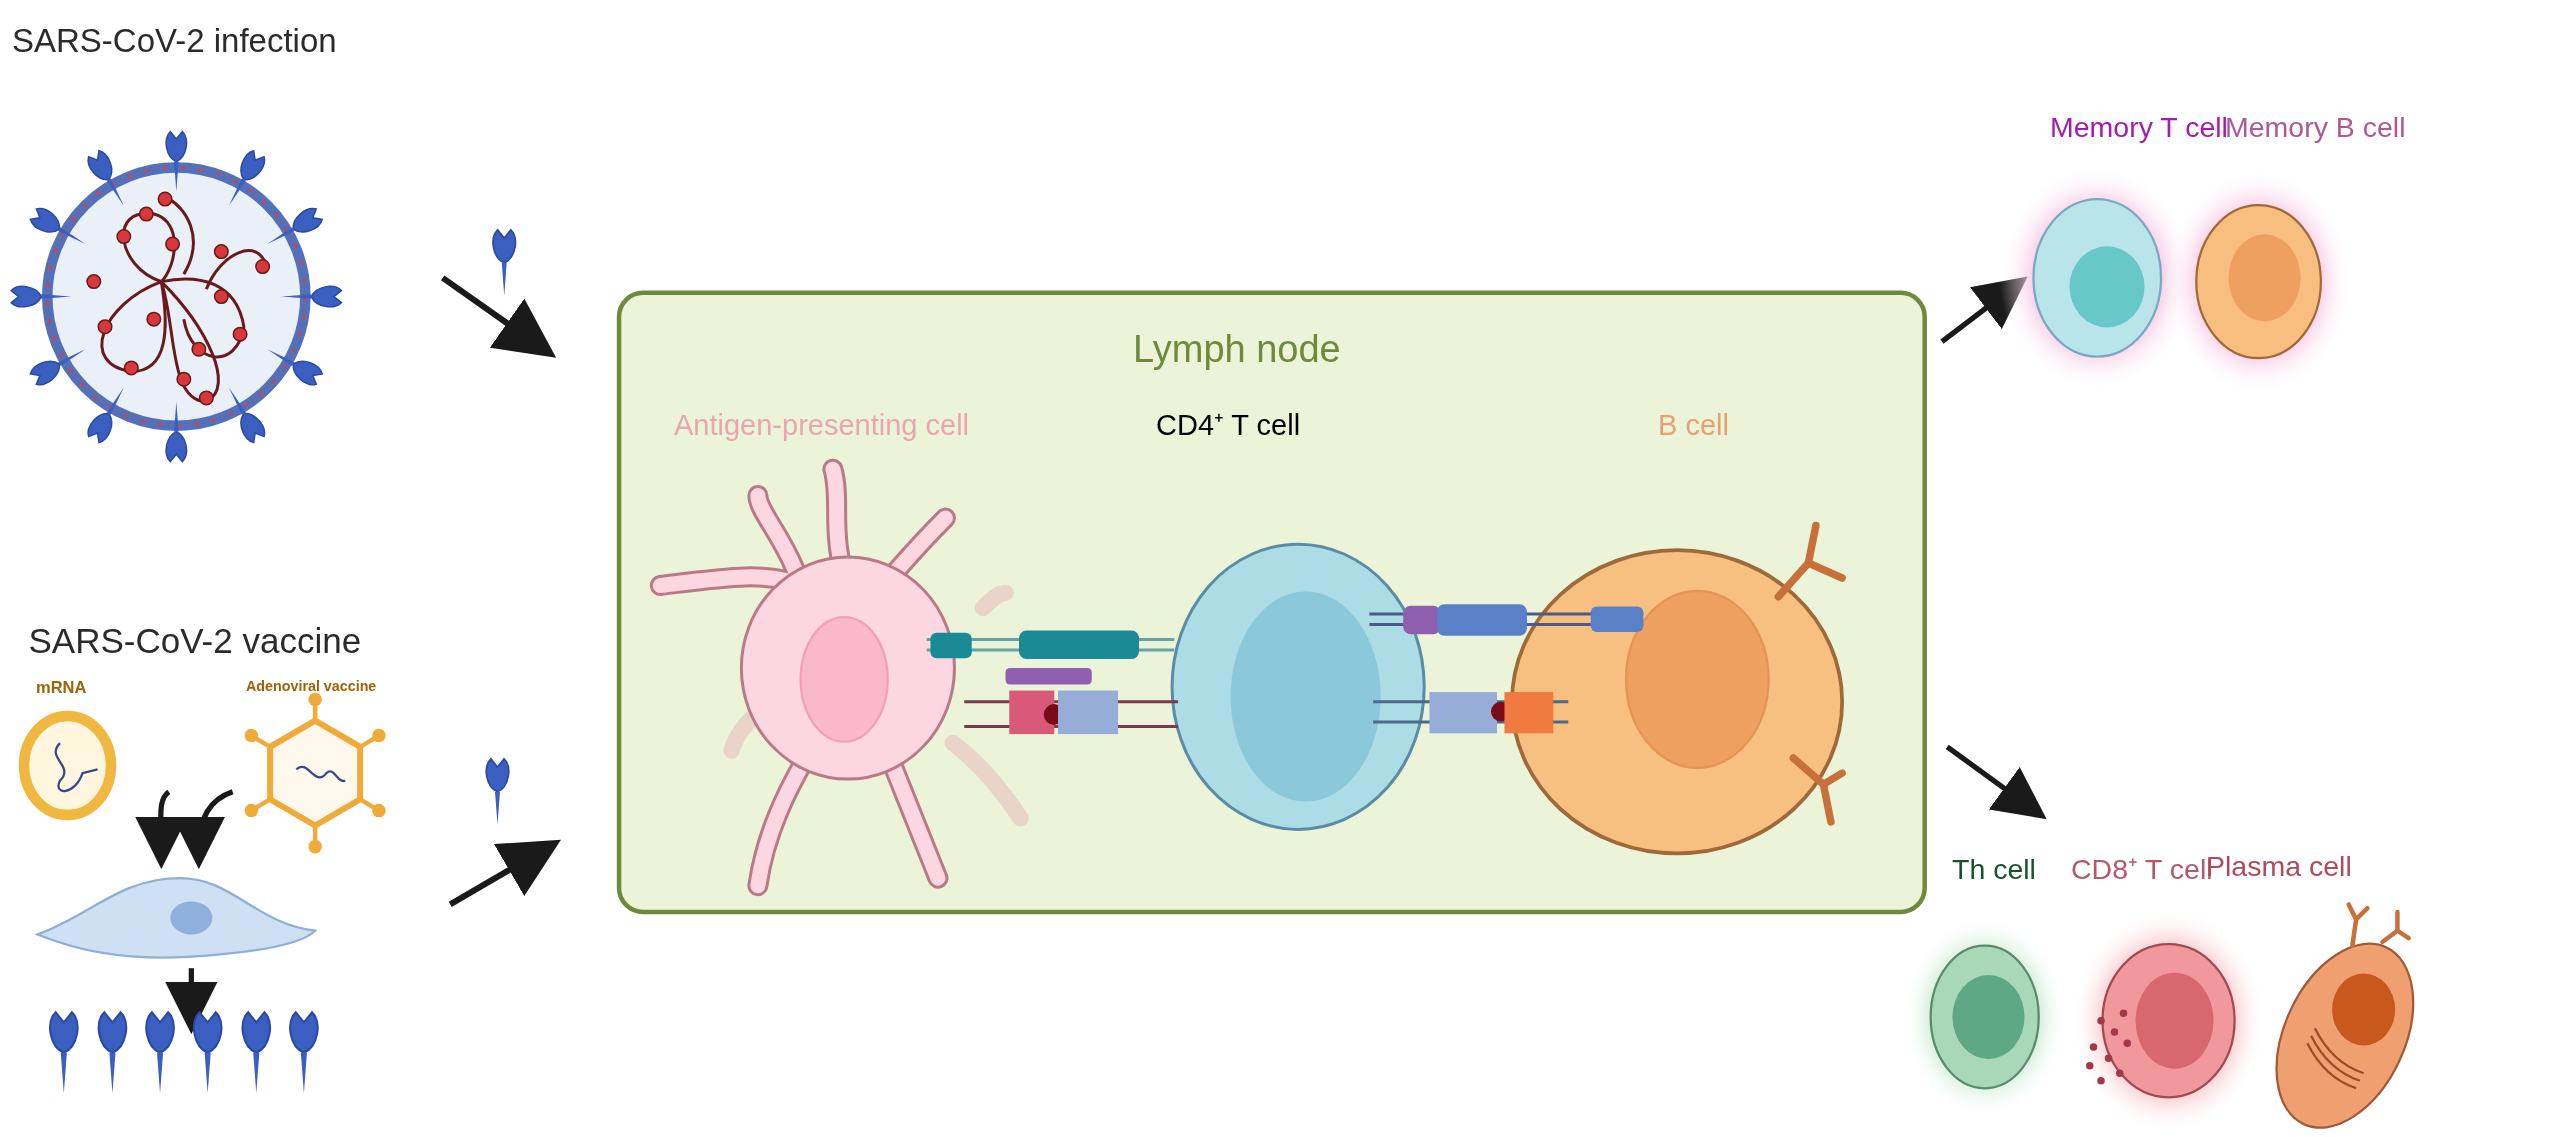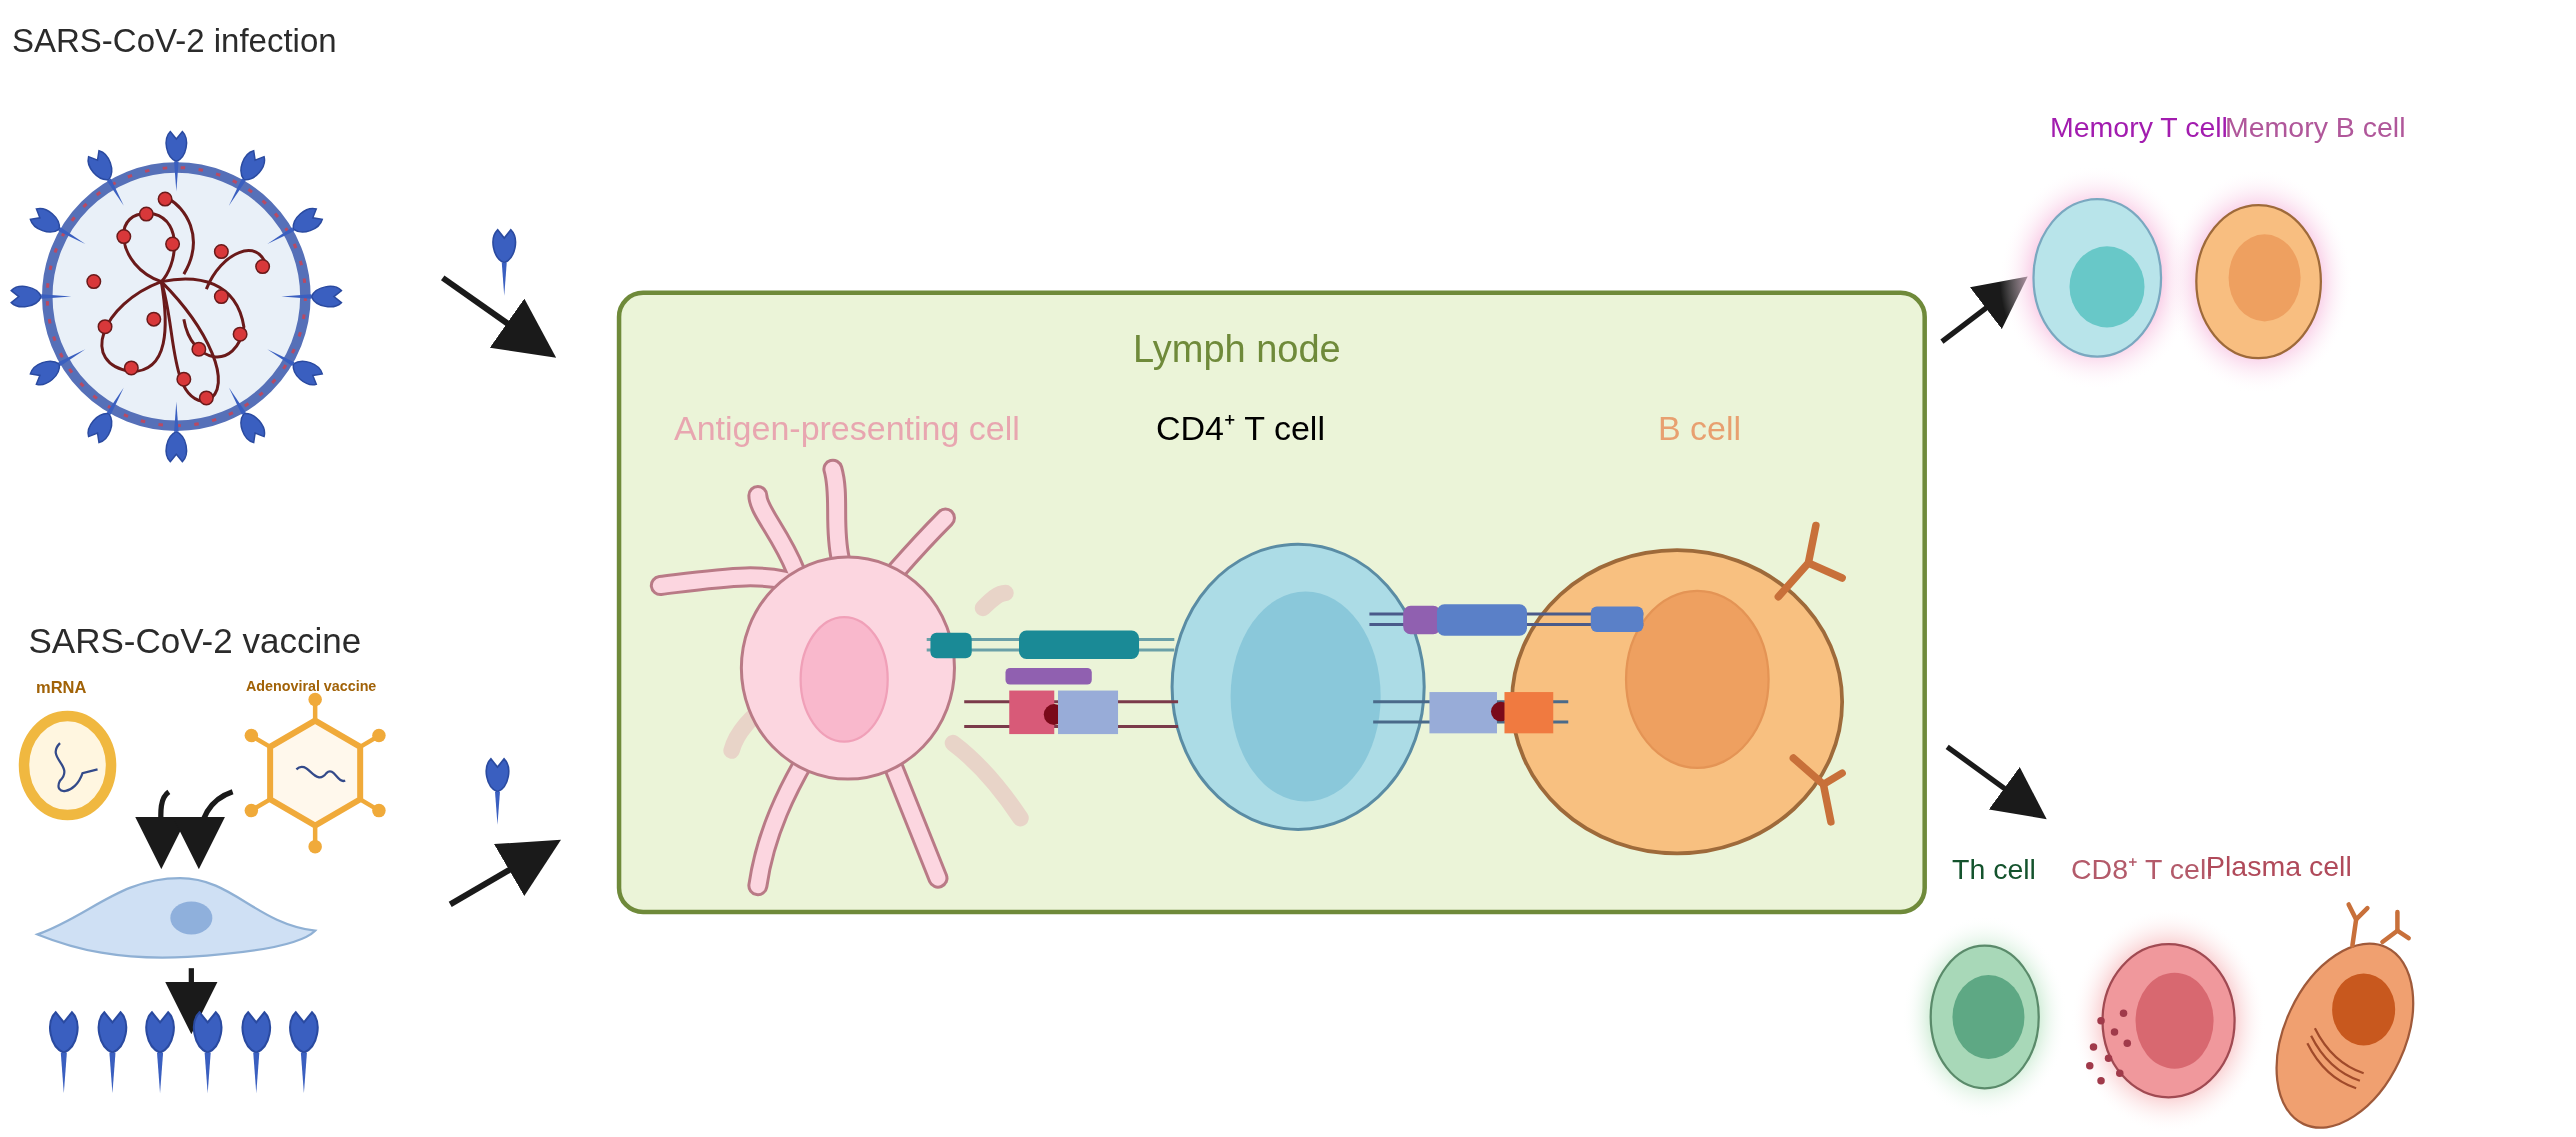--- a/index.html
+++ b/index.html
@@ -4,21 +4,21 @@
 <style>
   html, body { margin:0; padding:0; background:#ffffff; }
   body { width:2576px; height:1138px; position:relative; overflow:hidden;
          font-family:"Liberation Sans", sans-serif; }
   .abs { position:absolute; }
   .txt { position:absolute; white-space:nowrap; line-height:1; }
   #stage { position:absolute; left:0; top:0; width:2576px; height:1048px; }
   .h-title { font-size:33px; color:#2b2b2b; }
   .h-sub { font-size:16.5px; font-weight:bold; color:#a16207;text-align:right; }
   .ln-title { font-size:38px; font-weight:normal; color:#6f8a3a; }
-  .cell-label { font-size:34px; }
+  .cell-label { font-size:29px; }
   .out-label { font-size:28.5px; }
 </style>
 </head>
 <body>
 
 <div id="stage">
 
   <svg class="abs" style="left:0;top:0" width="2576" height="1138" viewBox="0 0 3433 1516">
     <defs>
       <g id="spike">

